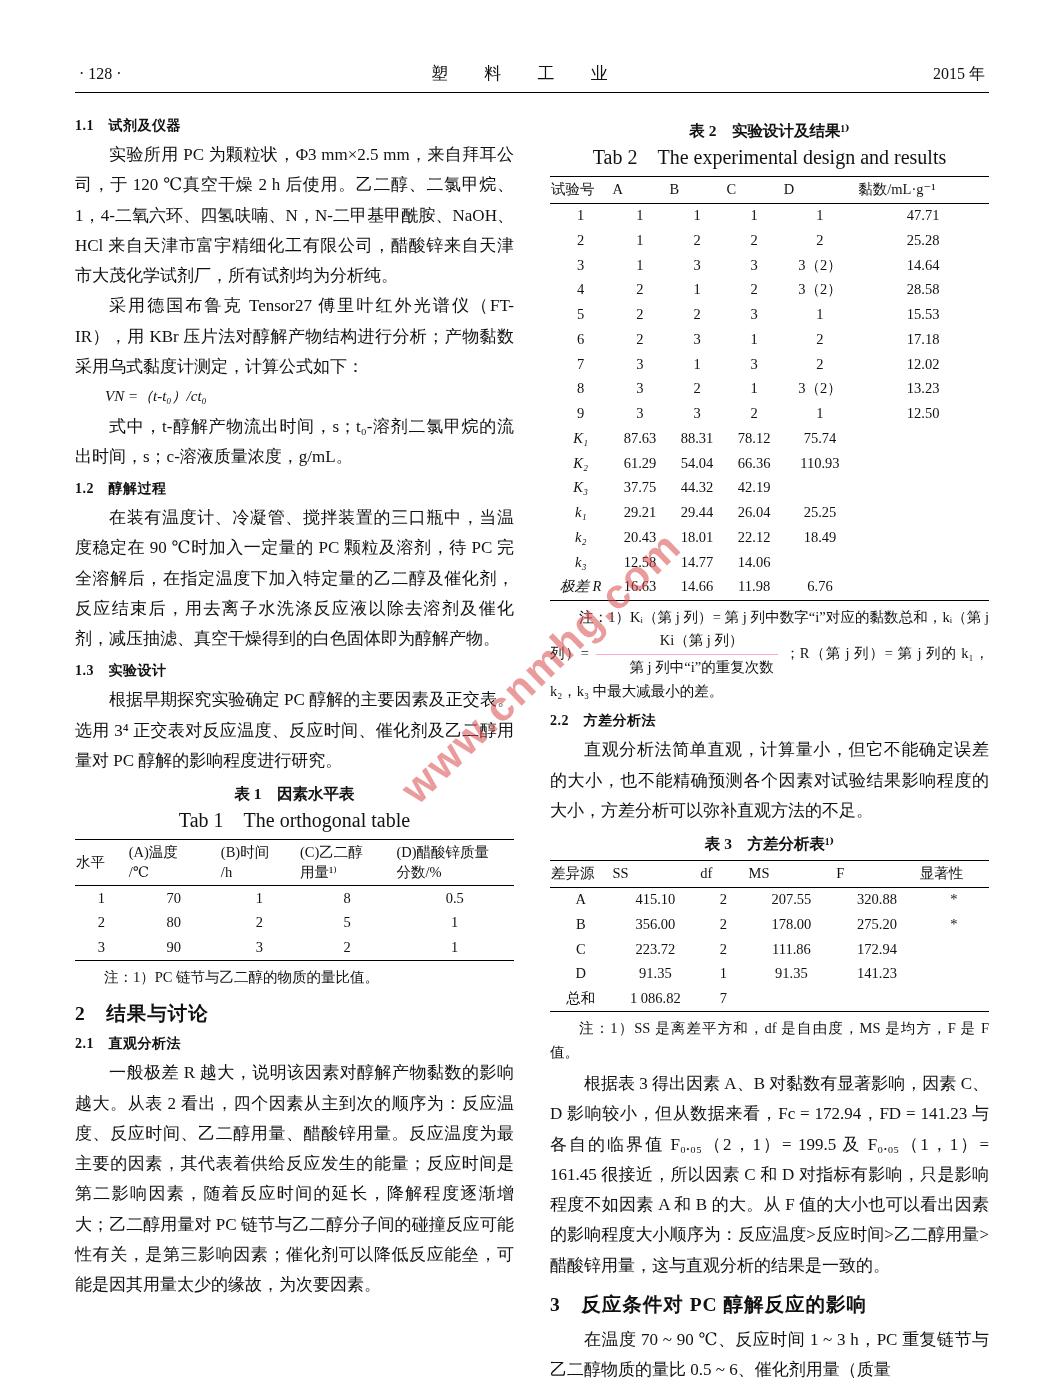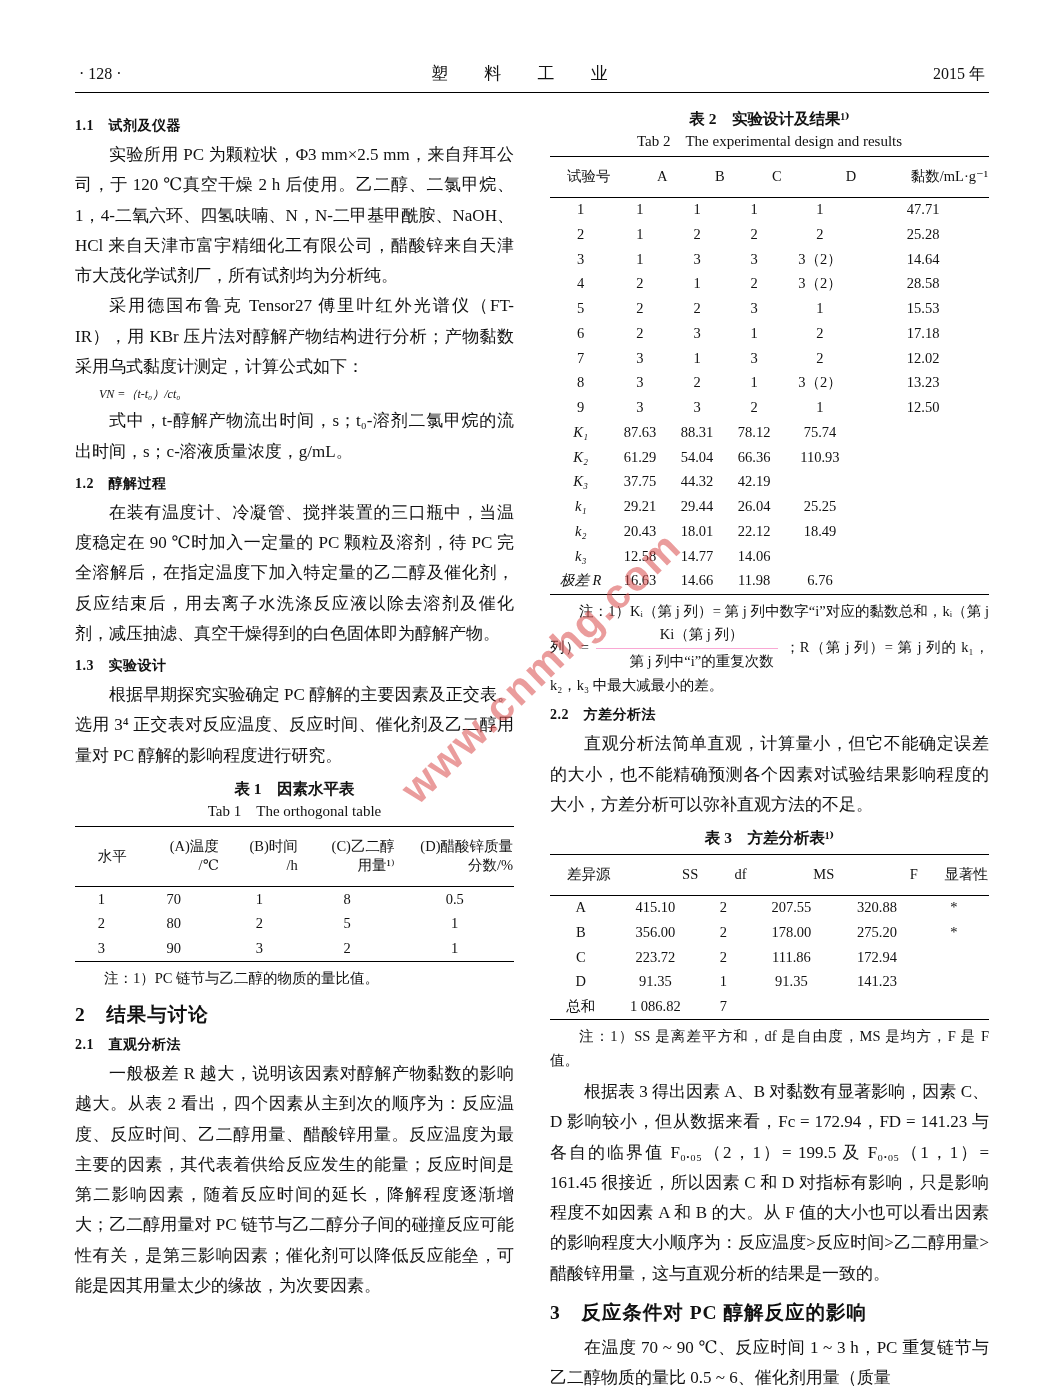--- a/index.html
+++ b/index.html
@@ -18,34 +18,34 @@
 
   .columns { display:flex; gap:36px; }
   .col { flex:1 1 0; min-width:0; }
 
   
   .sec { font-size:19.5px; font-weight:bold; margin:10px 0 7px; letter-spacing:1px; }
   .sub { font-size:14px; font-weight:bold; margin:8px 0 5px; letter-spacing:.5px; }
 
   
   .para { font-size:17px; line-height:1.78; text-align:justify; text-indent:2em; }
-  .formula { font-size:12px; font-style:italic; text-indent:2em; line-height:1.7; margin:2px 0; }
+  .formula { font-size:15px; font-style:italic; text-indent:2em; line-height:1.7; margin:2px 0; }
 
   
   .tcap { text-align:center; margin:8px 0 5px; }
   .tcap-cn { font-size:15.5px; font-weight:bold; }
-  .tcap-en { font-size:15px; margin-top:2px; }
+  .tcap-en { font-size:20px; margin-top:2px; }
   .note { font-size:14.5px; line-height:1.65; text-align:justify; text-indent:2em; margin:5px 0 4px; }
 
   
   table.t { width:100%; border-collapse:collapse; table-layout:fixed;
             border-top:1.8px solid #000; border-bottom:1.8px solid #000;
             font-size:14.5px; margin-bottom:2px; }
-  table.t th { font-weight:normal; border-bottom:1px solid #000; padding:10px 1px;
-               text-align:right; white-space:pre-line; line-height:1.35; }
+  table.t th { font-weight:normal; border-bottom:1px solid #000; padding:3px 1px;
+               text-align:left; white-space:pre-line; line-height:1.35; }
   table.t td { text-align:center; padding:1.5px 1px; line-height:1.5; overflow:hidden; }
   table.t th.it { }
   .t2 tbody tr:nth-child(n+10) td:first-child { font-style:italic; }
   .t3 tbody td:first-child { font-style:normal; }
 
   
   .frac { display:inline-flex; flex-direction:column; vertical-align:middle; text-align:center; margin:0 3px; }
   .frac .num { border-bottom:1px solid #f9a8d4; padding:0 4px 1px; }
   .frac .den { padding:1px 4px 0; }
 
@@ -137,21 +137,21 @@
           </tbody>
       </table>
       <p class="note">注：1）PC 链节与乙二醇的物质的量比值。</p>
 
       <h2 class="sec">2　结果与讨论</h2>
       <h3 class="sub">2.1　直观分析法</h3>
       <p class="para">一般极差 R 越大，说明该因素对醇解产物黏数的影响越大。从表 2 看出，四个因素从主到次的顺序为：反应温度、反应时间、乙二醇用量、醋酸锌用量。反应温度为最主要的因素，其代表着供给反应发生的能量；反应时间是第二影响因素，随着反应时间的延长，降解程度逐渐增大；乙二醇用量对 PC 链节与乙二醇分子间的碰撞反应可能性有关，是第三影响因素；催化剂可以降低反应能垒，可能是因其用量太少的缘故，为次要因素。</p>
     </div>
 
     <div class="col">
-      <div class="tcap" style="margin-top:0">
+      <div class="tcap" style="margin-top:12px">
         <div class="tcap-cn">表 2　实验设计及结果¹⁾</div>
         <div class="tcap-en">Tab 2　The experimental design and results</div>
       </div>
       <table class="t t2">
         <colgroup>
             <col style="width:14%">
             <col style="width:13%">
             <col style="width:13%">
             <col style="width:13%">
             <col style="width:17%">

